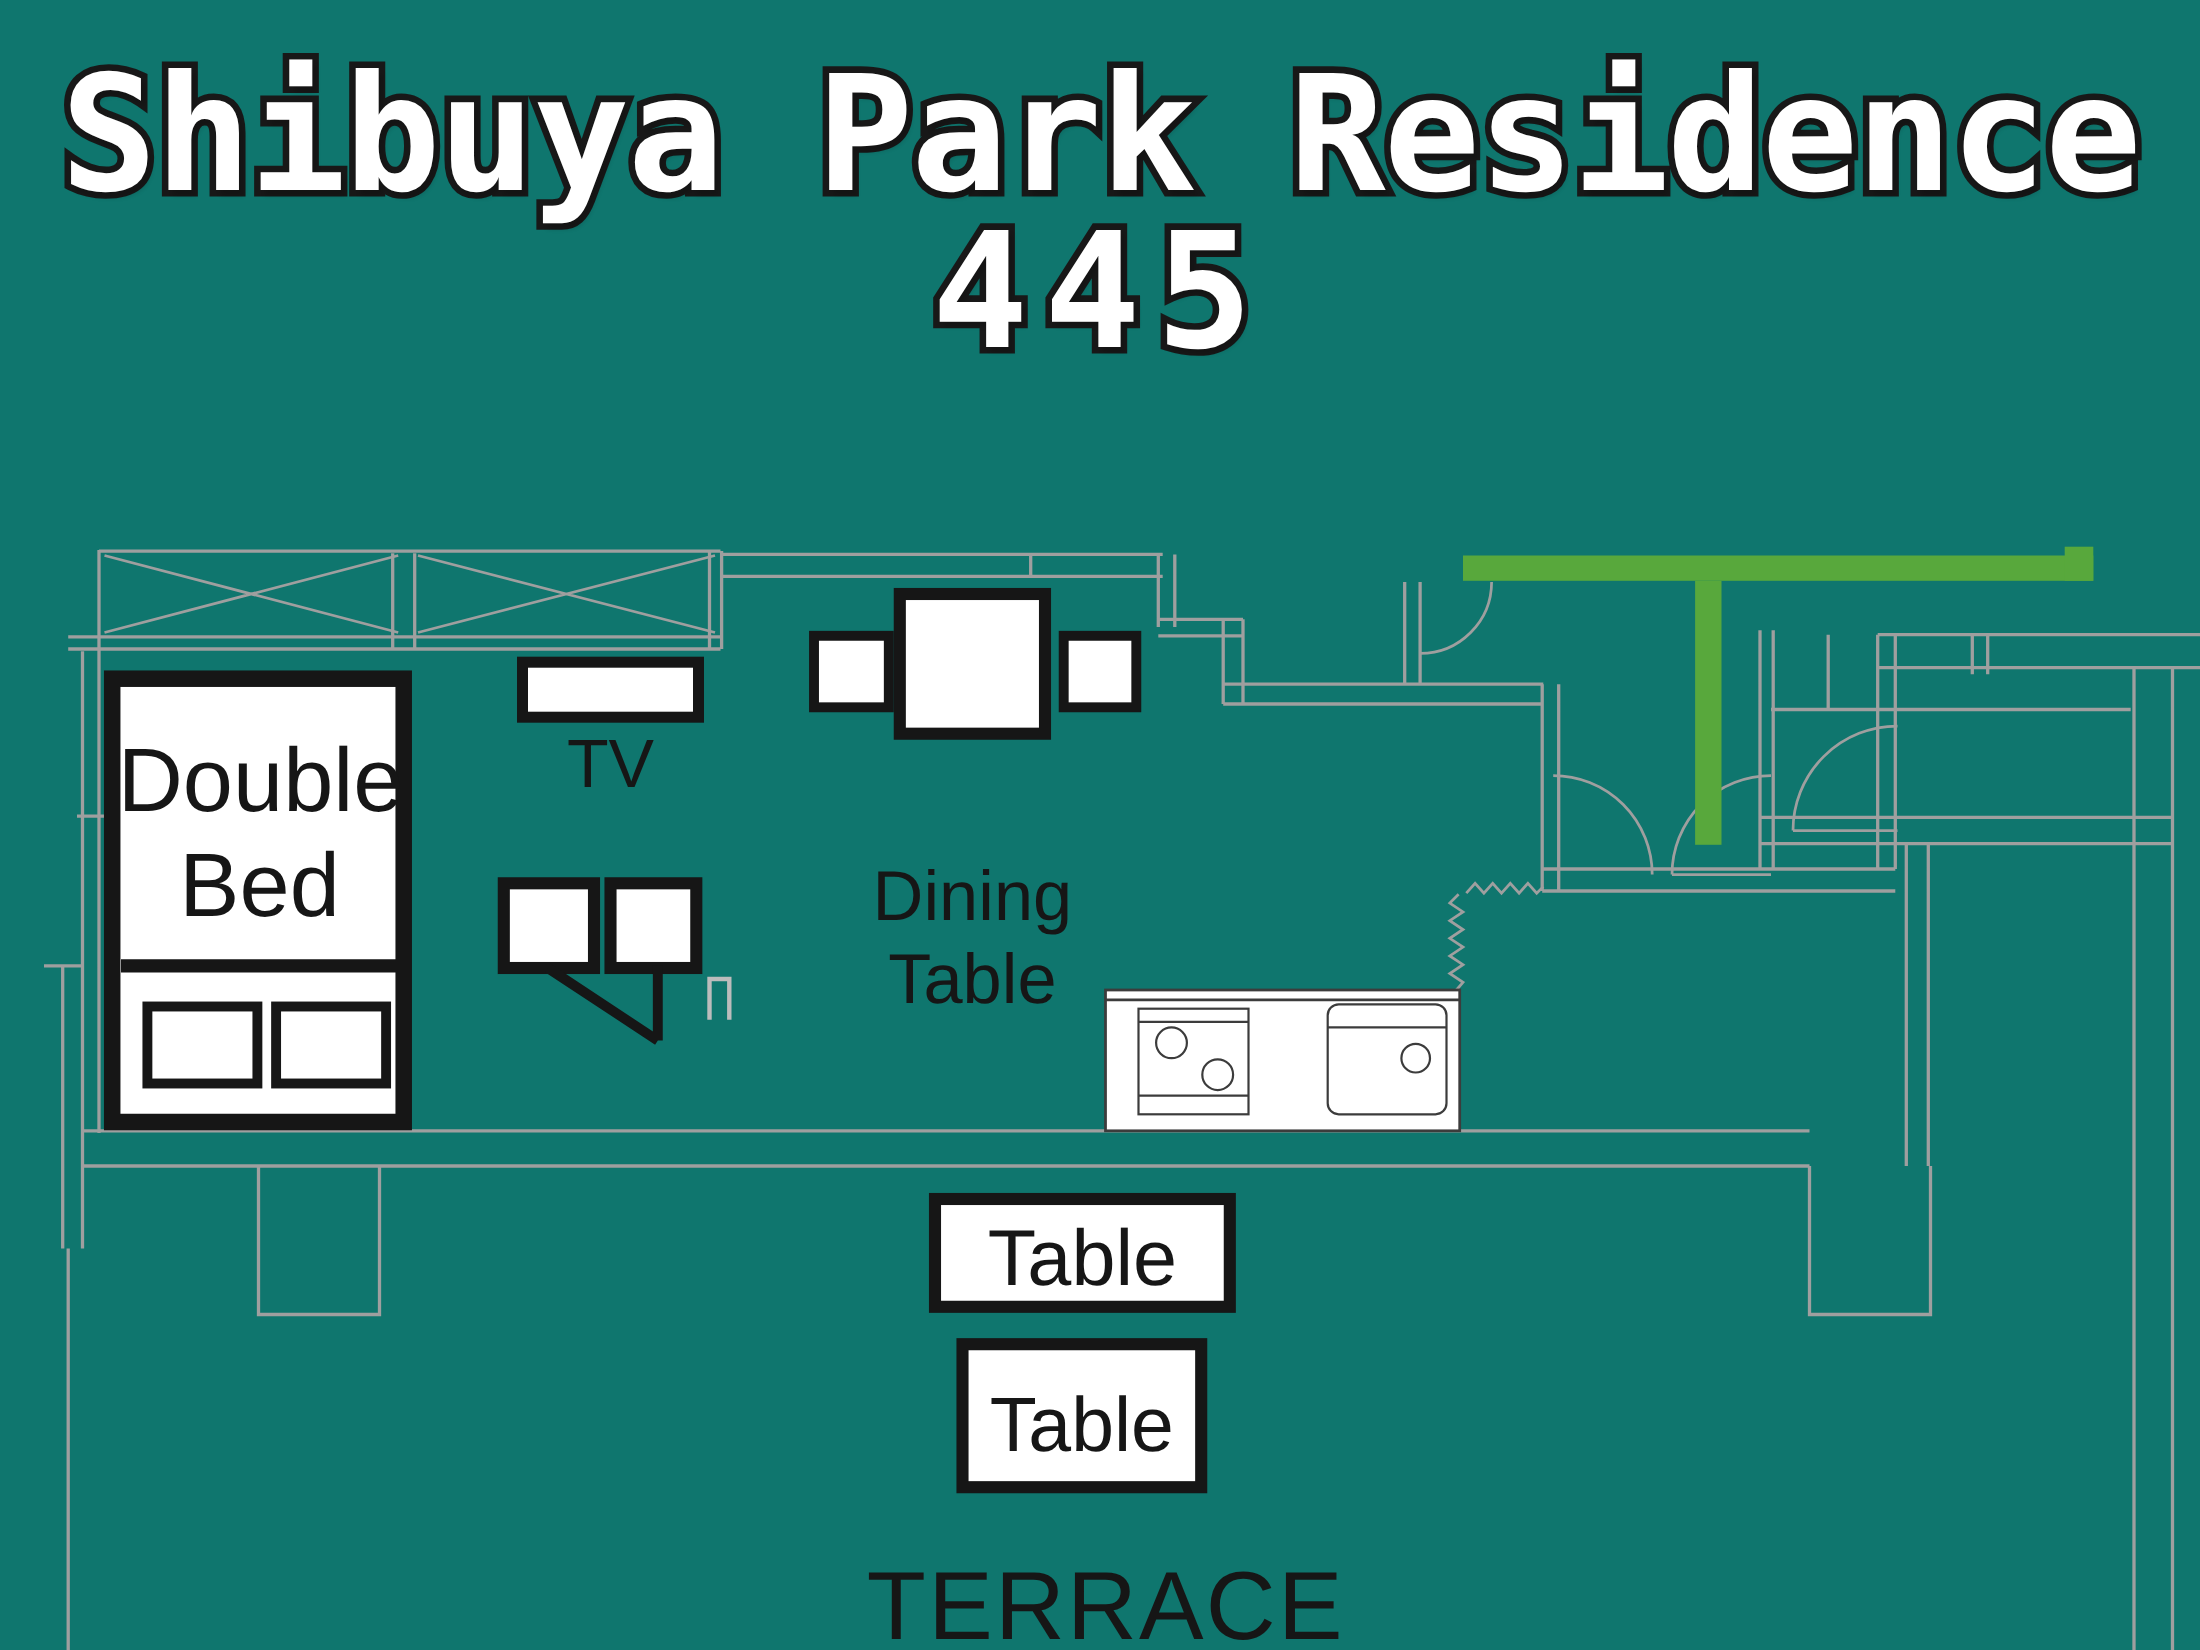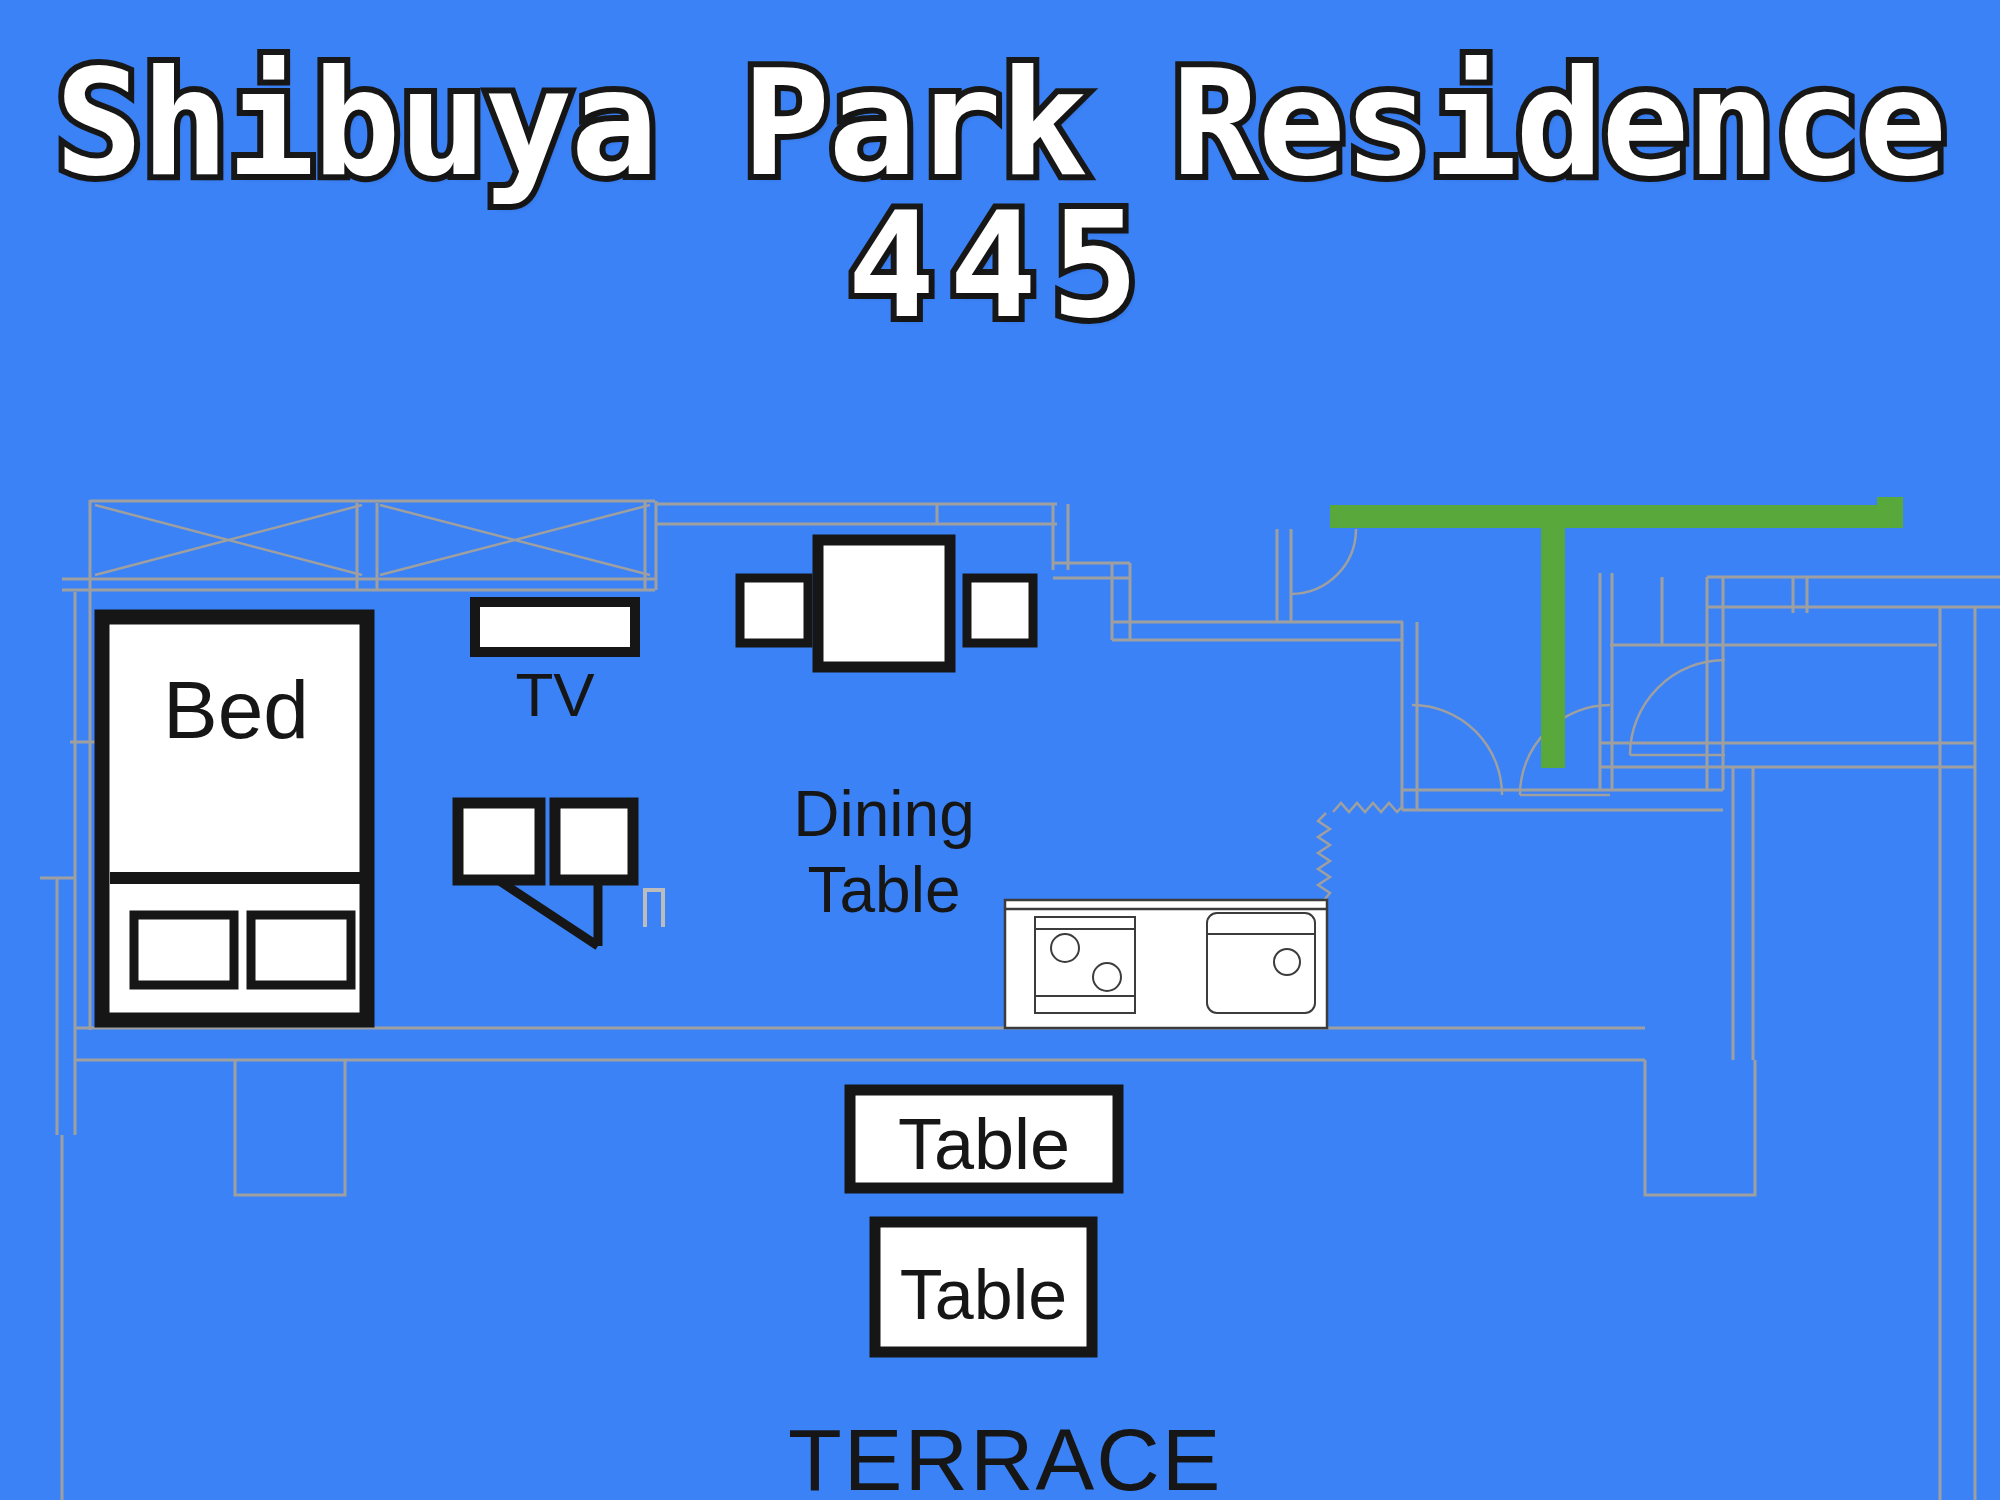--- a/index.html
+++ b/index.html
@@ -1,19 +1,19 @@
 <!DOCTYPE html>
 <html><head>
 <meta charset="utf-8">
 <style>
   html,body{margin:0;padding:0;background:#ffffff;}
   #screen{
     position:relative;
     width:2000px;height:1500px;
-    background:#3b82f6;
+    background:#0f766e;
     overflow:hidden;
     font-family:"Liberation Sans", sans-serif;
   }
   #plan-svg{position:absolute;left:0;top:0;}
   .abs{position:absolute;}
   .outline-title{
     width:2000px;
     text-align:center;
     font-family:"DejaVu Sans Mono", monospace;
     font-weight:bold;
@@ -135,20 +135,21 @@
 
       <rect x="850" y="1090" width="268" height="98" stroke-width="11"></rect>
       <rect x="875" y="1222" width="217" height="130" stroke-width="11"></rect>
     </g>
   </svg>
 
   <div class="abs outline-title" id="title-line1">Shibuya Park Residence</div>
   <div class="abs outline-title" id="title-line2">445</div>
 
   <div class="abs label two-line" id="bed-label">
+    <div>Double</div>
     <div>Bed</div>
   </div>
 
   <div class="abs label" id="tv-label">TV</div>
 
 
   <div class="abs label two-line" id="dining-label">
     <div>Dining</div>
     <div>Table</div>
   </div>

